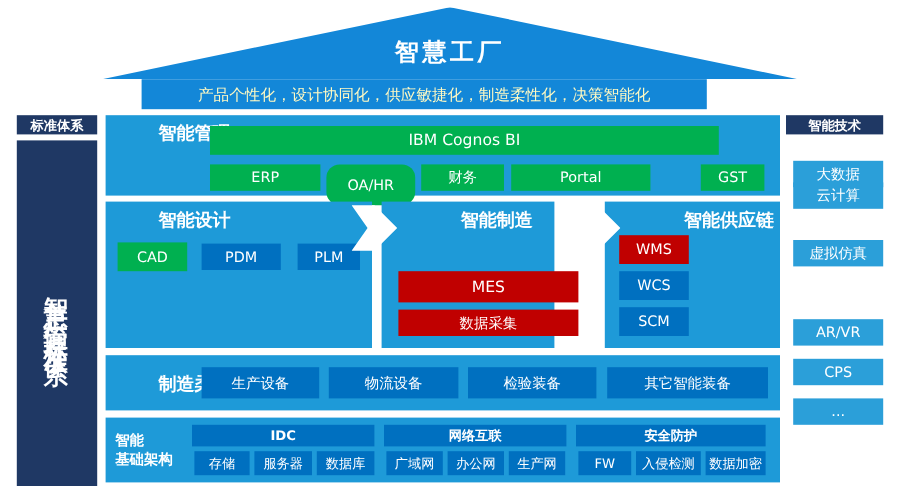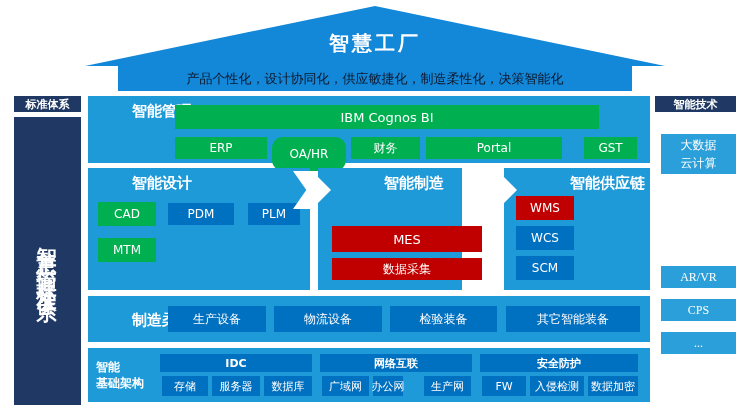--- a/index.html
+++ b/index.html
@@ -16,48 +16,48 @@
         color:#fff;font-size:12px;white-space:nowrap;}
   .green{background:var(--green);}
   .red{background:var(--red);}
   .dblue{background:var(--box_blue);}
 
   
   .roof-tri{left:85px;top:6px;width:580px;height:60px;background:var(--roof_blue);
             clip-path:polygon(50% 0,100% 100%,0 100%);}
   .roof-title{left:85px;top:30px;width:580px;text-align:center;color:#fff;
               font-size:20px;font-weight:bold;letter-spacing:3px;}
-  .roof-band{left:118px;top:66px;width:514px;height:25px;background:var(--roof_blue);
-             color:#0f172a;font-size:13px;}
+  .roof-band{left:118px;top:66px;width:471px;height:25px;background:var(--roof_blue);
+             color:#fef9c3;font-size:13px;}
 
   
   .left-header{left:14px;top:96px;width:67px;height:16px;background:var(--navy);
                color:#fff;font-size:11px;font-weight:bold;}
   .left-col{left:14px;top:117px;width:67px;height:288px;background:var(--navy);}
   .vtext{writing-mode:vertical-rl;text-orientation:upright;color:#fff;
          font-size:20px;font-weight:bold;letter-spacing:6px;}
 
   
   .right-header{left:655px;top:96px;width:81px;height:16px;background:var(--navy);
                 color:#fff;font-size:11px;font-weight:bold;}
   .ritem{position:absolute;left:661px;width:75px;height:22px;background:var(--tech_blue);
-         color:#fff;font-size:12px;display:flex;align-items:center;justify-content:center;font-family:Liberation Serif, serif;}
+         color:#fff;font-size:12px;display:flex;align-items:center;justify-content:center;}
   .r0{top:134px;} .r1{top:152px;} .r2{top:200px;} .r3{top:233px;}
   .r4{top:266px;} .r5{top:299px;} .r6{top:332px;}
 
   
   .sec{position:absolute;background:var(--panel_blue);box-sizing:border-box;}
   .sec-label{position:absolute;color:#fff;font-weight:bold;font-size:15px;white-space:nowrap;margin-left:36px;}
 
   .mgmt{left:88px;top:96px;width:562px;height:67px;}
   .ibm{left:87px;top:9px;width:424px;height:24px;font-size:13px;}
   .m0{left:87px;top:41px;width:92px;height:22px;}
   .m1{left:184px;top:41px;width:74px;height:34px;border-radius:11px;}
   .m2{left:263px;top:41px;width:69px;height:22px;}
-  .m3{left:338px;top:41px;width:136px;height:22px;}
+  .m3{left:338px;top:41px;width:116px;height:22px;}
   .m4{left:496px;top:41px;width:53px;height:22px;}
 
   .design{left:88px;top:168px;width:222px;height:122px;}
   .d-cad{left:10px;top:34px;width:58px;height:24px;}
   .d-pdm{left:80px;top:35px;width:66px;height:22px;}
   .d-plm{left:160px;top:35px;width:52px;height:22px;}
   .d-mtm{left:10px;top:70px;width:58px;height:24px;}
 
   .manu{left:318px;top:168px;width:144px;height:122px;}
   .manu .sec-label{left:30px;top:6px;}
@@ -84,21 +84,21 @@
 
   .infra{left:88px;top:348px;width:562px;height:54px;}
   .infra-label{position:absolute;left:8px;top:12px;color:#fff;font-weight:bold;
                font-size:12px;line-height:1.3;}
   .ghead{font-weight:bold;font-size:11px;}
   .g0h{left:72px;top:6px;width:152px;height:18px;}
   .g1h{left:232px;top:6px;width:152px;height:18px;}
   .g2h{left:392px;top:6px;width:158px;height:18px;}
   .sub{font-size:11px;height:20px;top:28px;}
   .g0a{left:74px;width:46px;} .g0b{left:124px;width:48px;} .g0c{left:176px;width:48px;}
-  .g1a{left:234px;width:47px;} .g1b{left:285px;width:30px;} .g1c{left:336px;width:47px;}
+  .g1a{left:234px;width:47px;} .g1b{left:285px;width:47px;} .g1c{left:336px;width:47px;}
   .g2a{left:394px;width:44px;} .g2b{left:442px;width:54px;} .g2c{left:500px;width:50px;}
 
   .sec-label.tl{left:8px;top:6px;}
 </style>
 </head>
 <body>
 
 <div class="stage">
 
   <div class="abs roof-tri"></div>
@@ -106,40 +106,40 @@
   <div class="abs flexc roof-band">产品个性化，设计协同化，供应敏捷化，制造柔性化，决策智能化</div>
 
   <div class="abs flexc left-header">标准体系</div>
   <div class="abs flexc left-col">
     <div class="vtext">智慧工厂管理标准体系</div>
   </div>
 
   <div class="abs flexc right-header">智能技术</div>
   <div class="ritem r0">大数据</div>
   <div class="ritem r1">云计算</div>
+  <div class="ritem r2">虚拟仿真</div>
   <div class="ritem r4">AR/VR</div>
   <div class="ritem r5">CPS</div>
   <div class="ritem r6">...</div>
 
   <div class="sec mgmt">
     <div class="sec-label tl">智能管理</div>
     <div class="chip green ibm">IBM Cognos BI</div>
     <div class="chip green m0">ERP</div>
     <div class="chip green m1">OA/HR</div>
     <div class="chip green m2">财务</div>
     <div class="chip green m3">Portal</div>
     <div class="chip green m4">GST</div>
   </div>
 
   <div class="sec design">
     <div class="sec-label tl">智能设计</div>
     <div class="chip green d-cad">CAD</div>
     <div class="chip dblue d-pdm">PDM</div>
     <div class="chip dblue d-plm">PLM</div>
-    <div class="chip green d-mtm">MTM</div>
   </div>
 
   <div class="sec manu">
     <div class="sec-label">智能制造</div>
     <div class="chip red mn1">MES</div>
     <div class="chip red mn2">数据采集</div>
   </div>
 
   <div class="sec supply">
     <div class="sec-label">智能供应链</div>

